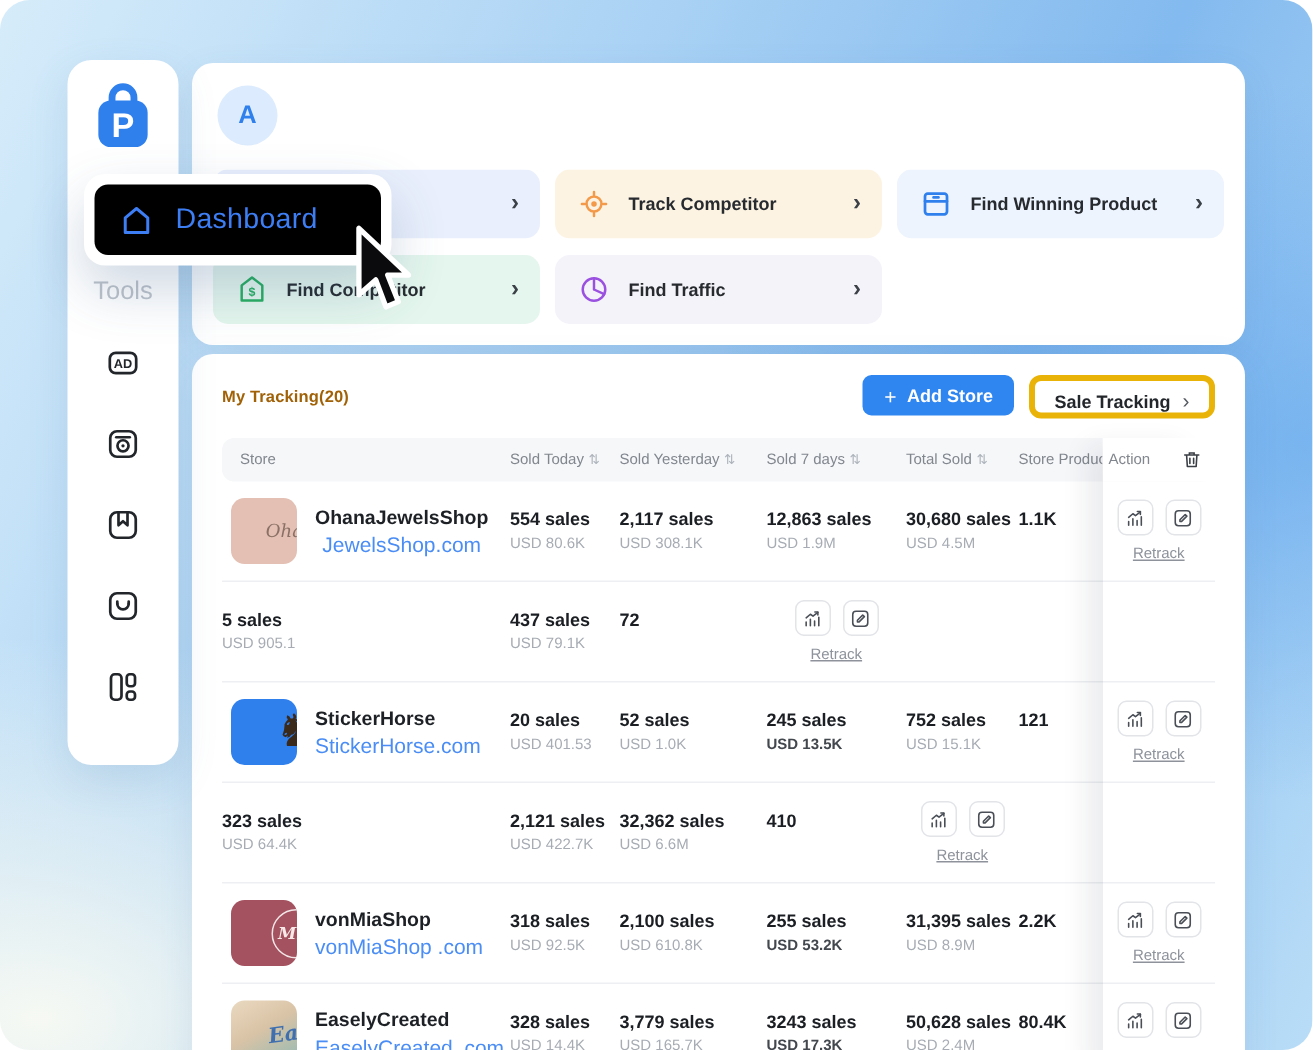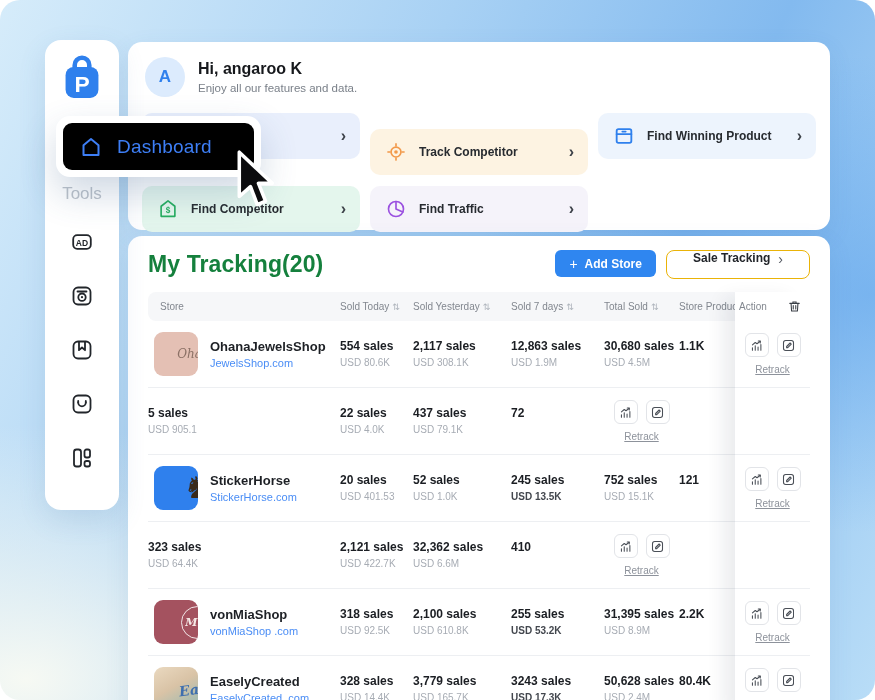--- a/index.html
+++ b/index.html
@@ -42,46 +42,46 @@
     background-image:radial-gradient(rgba(90,70,20,.045) 1px, transparent 1px); background-size:7px 7px; }
   .feat-icon { width:22px; height:22px; flex:0 0 22px; }
   .feat-icon svg { width:22px; height:22px; }
   .feat-label { font-size:12px; font-weight:600; color:#272b30; margin-left:12px; white-space:nowrap; }
   .feat-chev { margin-left:auto; font-size:16px; font-weight:600; color:#3c4148; line-height:1; }
 
   
   .bottom-card { position:absolute; left:128px; top:236px; width:702px; height:520px; background:#fff; border-radius:14px;
     box-shadow:0 8px 24px rgba(70,110,160,.10); z-index:1; padding:14px 20px 0 20px; }
   .track-head { display:flex; align-items:center; }
-  .track-head h2 { font-size:23px; font-weight:700; color:#15803d; letter-spacing:.1px; }
+  .track-head h2 { font-size:11px; font-weight:700; color:#a16207; letter-spacing:.1px; }
   .track-actions { margin-left:auto; display:flex; gap:10px; }
   .btn-add { display:flex; align-items:center; gap:7px; background:#2f86f0; color:#fff; border:none; border-radius:6px;
     height:27px; padding:0 14px; font-size:12px; font-weight:600; font-family:inherit; cursor:pointer; }
   .btn-add .plus { font-size:14px; font-weight:400; }
-  .btn-sale { display:flex; align-items:flex-start; gap:8px; background:#fff; color:#23262b; border:1px solid #eab308; border-radius:8px;
-    height:29px; padding:0 26px; font-size:12px; font-weight:600; font-family:inherit; cursor:pointer; }
+  .btn-sale { display:flex; align-items:flex-end; gap:8px; background:#fff; color:#23262b; border:4px solid #eab308; border-radius:8px;
+    height:29px; padding:0 13px; font-size:12px; font-weight:600; font-family:inherit; cursor:pointer; }
   .btn-sale .chev { font-size:14px; color:#565b63; font-weight:400; }
 
   
   .table { position:relative; margin-top:13px; width:662px; }
   .grid7 { display:grid; grid-template-columns:192px 73px 98px 93px 75px 56px 75px; }
   .thead { height:29px; background:#f6f7f9; border-radius:8px; align-items:center; }
   .th { font-size:10px; color:#82878f; white-space:nowrap; overflow:hidden; }
   .th:first-child { padding-left:12px; }
   .sort { font-size:9px; color:#aeb4bc; margin-left:3px; font-family:"DejaVu Sans",sans-serif; }
   .th-action { background:#fff; height:100%; display:flex; align-items:center; justify-content:space-between; padding:0 8px 0 4px; overflow:visible; }
   .trash { width:15px; height:15px; color:#3a3f46; cursor:pointer; }
   .trash svg { width:15px; height:15px; display:block; }
   .trow { height:67px; border-bottom:1px solid #edeff2; align-items:center; }
   .store-cell { display:flex; align-items:center; gap:12px; padding-left:6px; }
   .slogo { width:44px; height:44px; border-radius:9px; flex:0 0 44px; display:flex; flex-direction:column; align-items:center;
     justify-content:center; overflow:hidden; line-height:1;padding-left:42px; }
   .slogo .script { font-family:"DejaVu Serif",serif; font-style:italic; }
   .sname { font-size:13px; font-weight:700; color:#1d2025; }
-  .surl { font-size:11px; color:#4a8df5; margin-top:3px; cursor:pointer; }
+  .surl { font-size:14px; color:#4a8df5; margin-top:3px; cursor:pointer;text-align:center; }
   .numblock { height:31px; }
   .num { font-size:12px; font-weight:700; color:#1b1e23; line-height:14px; white-space:nowrap; }
   .usd { font-size:10px; color:#a7acb4; margin-top:4px; white-space:nowrap; }
   .usd.em { color:#43474e; font-weight:600; }
   .action-cell { display:flex; flex-direction:column; align-items:center; justify-content:center; }
   .abtns { display:flex; gap:8px; }
   .abtn { width:24px; height:24px; border:1px solid #e2e4e8; border-radius:6px; background:#fff; color:#4a4f57;
     display:flex; align-items:center; justify-content:center; cursor:pointer; padding:0; }
   .abtn svg { width:15px; height:15px; }
   .retrack { font-size:10px; color:#8d929b; text-decoration:underline; margin-top:7px; cursor:pointer; }
@@ -149,30 +149,26 @@
       <span class="dash-home"><svg viewBox="0 0 24 24" fill="none" stroke="currentColor" stroke-width="2">
             <path d="M4.5 10.2 12 4l7.5 6.2V20h-15Z" stroke-linejoin="round"></path>
           </svg></span>
       <span class="dash-label">Dashboard</span>
     </div>
   </div>
 
   <section class="top-card">
     <div class="greet-row">
       <div class="avatar">A</div>
-      <div>
-        <div class="greet">Hi, angaroo K</div>
-        <div class="greet-sub">Enjoy all our features and data.</div>
-      </div>
     </div>
     <div class="feat-grid">
         <div class="feat-card" style="background: radial-gradient(rgba(90, 70, 20, 0.043) 1px, transparent 1px) rgb(233, 239, 252);">
           <span class="feat-chev">›</span>
         </div>
-        <div class="feat-card" style="background: radial-gradient(rgba(90, 70, 20, 0.043) 1px, transparent 1px) rgb(253, 243, 226); margin-top: 16px;">
+        <div class="feat-card" style="background: radial-gradient(rgba(90, 70, 20, 0.043) 1px, transparent 1px) rgb(253, 243, 226);">
           <span class="feat-icon" style="color: rgb(242, 153, 74);"><svg viewBox="0 0 24 24" fill="none" stroke="currentColor" stroke-width="1.8">
               <circle cx="12" cy="12" r="5.4"></circle>
               <circle cx="12" cy="12" r="2" fill="currentColor" stroke="none"></circle>
               <path d="M12 3.2v2.2M12 18.6v2.2M3.2 12h2.2M18.6 12h2.2" stroke-linecap="round"></path>
             </svg></span>
           <span class="feat-label">Track Competitor</span>
           <span class="feat-chev">›</span>
         </div>
         <div class="feat-card" style="background: radial-gradient(rgba(90, 70, 20, 0.043) 1px, transparent 1px) rgb(237, 244, 253);">
           <span class="feat-icon" style="color: rgb(47, 128, 237);"><svg viewBox="0 0 24 24" fill="none" stroke="currentColor" stroke-width="2">
@@ -283,24 +279,20 @@
               </div>
               <a class="retrack">Retrack</a>
             </div>
           </div>
           <div class="trow grid7">
             <div class="numblock">
               <div class="num">5 sales</div>
               <div class="usd">USD 905.1</div>
             </div>
             <div class="numblock">
-              <div class="num">22 sales</div>
-              <div class="usd">USD 4.0K</div>
-            </div>
-            <div class="numblock">
               <div class="num">437 sales</div>
               <div class="usd">USD 79.1K</div>
             </div>
             <div class="numblock">
               <div class="num">72</div>
             </div>
             <div class="action-cell">
               <div class="abtns">
                 <button class="abtn">
                   <svg viewBox="0 0 24 24" fill="none" stroke="currentColor" stroke-width="1.7">

